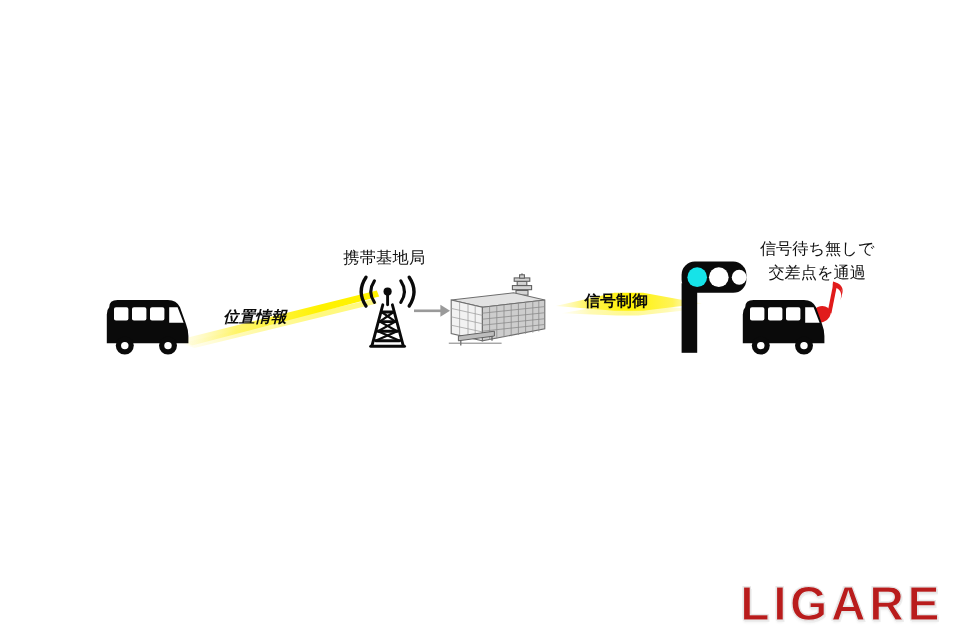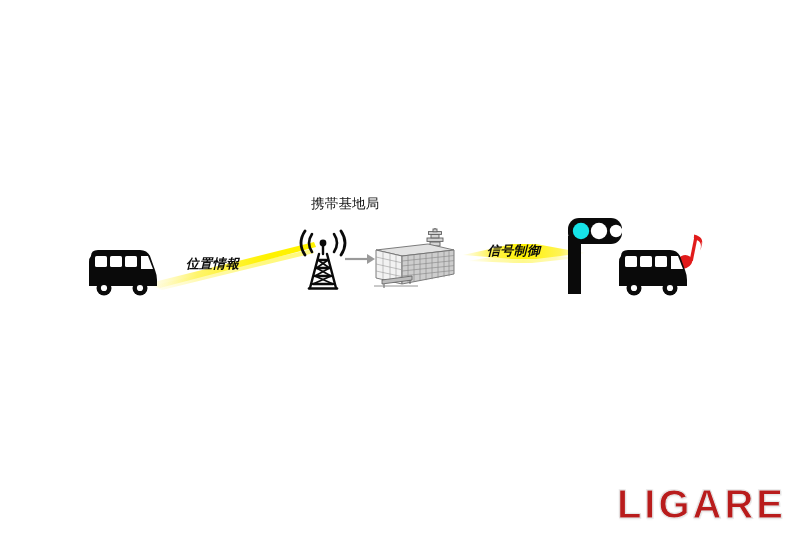--- a/index.html
+++ b/index.html
@@ -107,21 +107,21 @@
 
       <path d="M 56 8 L 63 8 L 68 21 L 56 21 Z" fill="#ffffff"></path>
 
       <circle cx="19" cy="40" r="7.5" fill="#0A0A0A"></circle>
       <circle cx="19" cy="40" r="3.1" fill="#ffffff"></circle>
       <circle cx="55" cy="40" r="7.5" fill="#0A0A0A"></circle>
       <circle cx="55" cy="40" r="3.1" fill="#ffffff"></circle>
     </svg>
   </div>
 
-  <div class="label" style="left:286px; top:196px;margin-left:25px;">携帯基地局</div>
+  <div class="label" style="left:286px; top:207px;">携帯基地局</div>
 
   <div class="abs" style="left:290px; top:228px;">
     <svg width="66" height="64" viewBox="0 0 66 64">
       <g stroke="#0A0A0A" fill="none" stroke-linecap="round">
 
         <path d="M 22 6 Q 16 15 22 24" stroke-width="2.6"></path>
         <path d="M 15 3 Q 7 15 15 27" stroke-width="2.8"></path>
 
         <path d="M 44 6 Q 50 15 44 24" stroke-width="2.6"></path>
         <path d="M 51 3 Q 59 15 51 27" stroke-width="2.8"></path>
@@ -218,35 +218,39 @@
           <stop offset="22%" stop-color="#FFF34D" stop-opacity="0.95"></stop>
           <stop offset="50%" stop-color="#FFF200" stop-opacity="1"></stop>
           <stop offset="80%" stop-color="#FFF34D" stop-opacity="0.95"></stop>
           <stop offset="100%" stop-color="#FFFBD0" stop-opacity="0.5"></stop>
         </linearGradient>
       </defs>
       <path d="M 1 19 L 50 8 L 74 8 L 123 17 L 74 23 L 50 23 Z" fill="url(#beamGrad2)"></path>
       <path d="M 6 25 L 52 17 L 70 17 L 116 22 L 70 27 L 52 27 Z" fill="url(#beamGrad2)" opacity="0.45"></path>
     </svg>
   </div>
-  <div class="beam-label" style="left:487px; top:242px;font-style:italic;">信号制御</div>
+  <div class="beam-label" style="left:487px; top:242px;">信号制御</div>
 
   <div class="abs" style="left:561px; top:216px;">
     <svg width="62" height="80" viewBox="0 0 62 80">
 
       <rect x="7" y="2" width="54" height="26" rx="11" fill="#0A0A0A"></rect>
 
       <rect x="7" y="20" width="13" height="58" fill="#0A0A0A"></rect>
 
       <circle cx="20" cy="15" r="8.2" fill="#16E3E8"></circle>
       <circle cx="38" cy="15" r="8.2" fill="#FFFFFF"></circle>
       <circle cx="55" cy="15" r="6.2" fill="#FFFFFF"></circle>
     </svg>
   </div>
 
+  <div class="callout" style="left:629px; top:198px; width:104px;">
+    <div>信号待ち無しで</div>
+    <div>交差点を通過</div>
+  </div>
 
   <div class="abs" style="left:674px; top:232px;">
     <svg width="34" height="40" viewBox="0 0 34 40">
       <g fill="#E11B1B">
 
         <ellipse cx="10" cy="30" rx="8.4" ry="6.6" transform="rotate(-22 10 30)"></ellipse>
 
         <path d="M 15.6 28.5 L 20.6 3.5 L 23.8 4.2 L 18.8 29.2 Z"></path>
 
         <path d="M 20.4 3.0 Q 31 7.5 26.2 18.5 Q 29.2 8.5 20.0 7.4 Z"></path>

